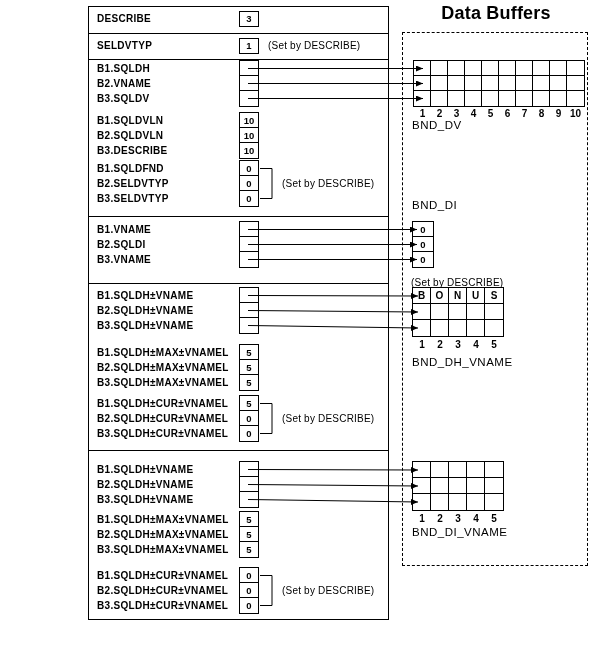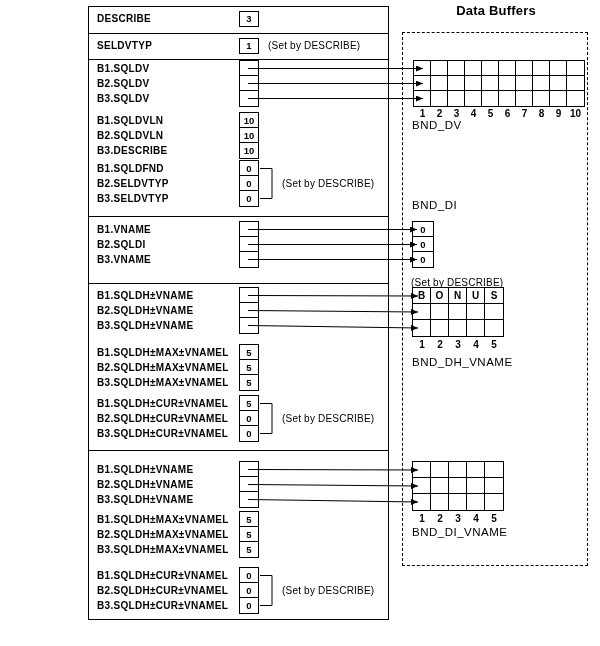--- a/index.html
+++ b/index.html
@@ -41,21 +41,21 @@
   .stack-di { left:412px; top:221px; width:20px; }
   .stack-di .gcell { width:20px; height:15px; line-height:15px; }
   .grid-b5 { width:90px; left:412px; }
   .grid-b5 .gcell { width:18px; height:16px; line-height:16px; font-size:10px; }
   .colnums { position:absolute; display:flex; font-weight:bold; font-size:10px; }
   .colnums span { display:block; text-align:center; }
   .nums-dv span { width:17px; }
   .nums-b5 span { width:18px; }
   .bndlabel { position:absolute; font-size:11.5px; letter-spacing:0.5px; white-space:nowrap; }
   .title { position:absolute; left:403px; top:3px; width:186px; text-align:center;
-           font-weight:bold; font-size:13px; letter-spacing:0.2px; }
+           font-weight:bold; font-size:18px; letter-spacing:0.2px; }
   .dashed { position:absolute; left:402px; top:32px; width:186px; height:534px;
             border:1px dashed #000; box-sizing:border-box; }
   svg.overlay { position:absolute; left:0; top:0; pointer-events:none; }
 </style>
 </head>
 <body>
 
 <div id="canvas">
 
   <div class="box-main"></div>
@@ -65,22 +65,22 @@
   <div class="hline" style="top:283px"></div>
   <div class="hline" style="top:450px"></div>
 
   <div class="lbl" style="top:12px">DESCRIBE</div>
   <div class="cellbox" style="top:11px">3</div>
 
   <div class="lbl" style="top:39px">SELDVTYP</div>
   <div class="cellbox" style="top:38px">1</div>
   <div class="note" style="left:268px; top:39px">(Set by DESCRIBE)</div>
 
-  <div class="lbl" style="top:62px">B1.SQLDV</div>
-  <div class="lbl" style="top:77px">B2.SQLDV</div>
+  <div class="lbl" style="top:62px">B1.SQLDH</div>
+  <div class="lbl" style="top:77px">B2.VNAME</div>
   <div class="lbl" style="top:92px">B3.SQLDV</div>
   <div class="stack" style="top:60px">
       <div class="gcell bb"></div>
       <div class="gcell bb"></div>
       <div class="gcell"></div>
     </div>
 
   <div class="lbl" style="top:114px">B1.SQLDVLN</div>
   <div class="lbl" style="top:129px">B2.SQLDVLN</div>
   <div class="lbl" style="top:144px">B3.DESCRIBE</div>

